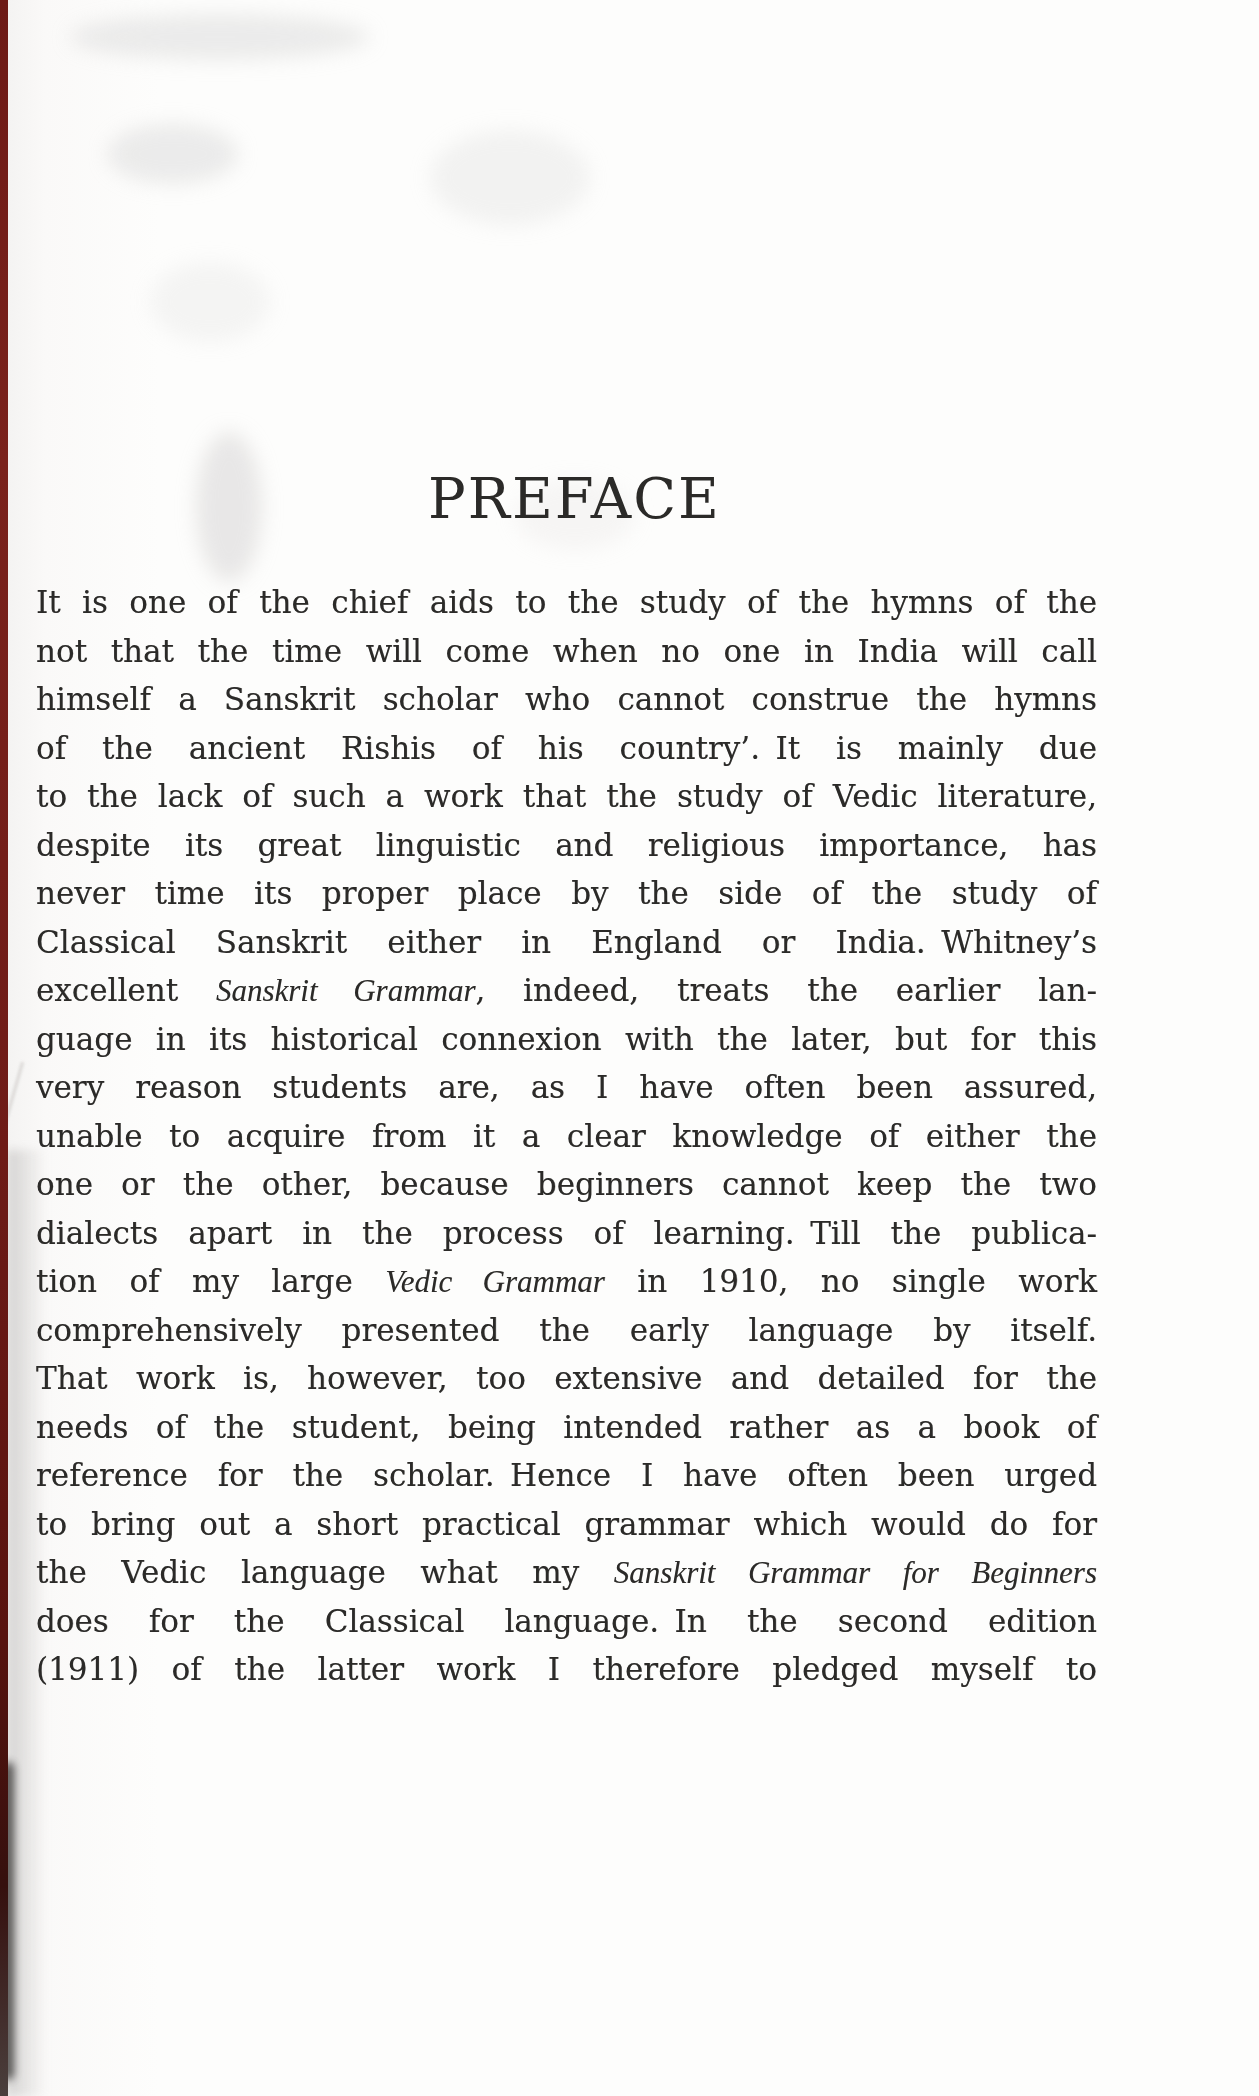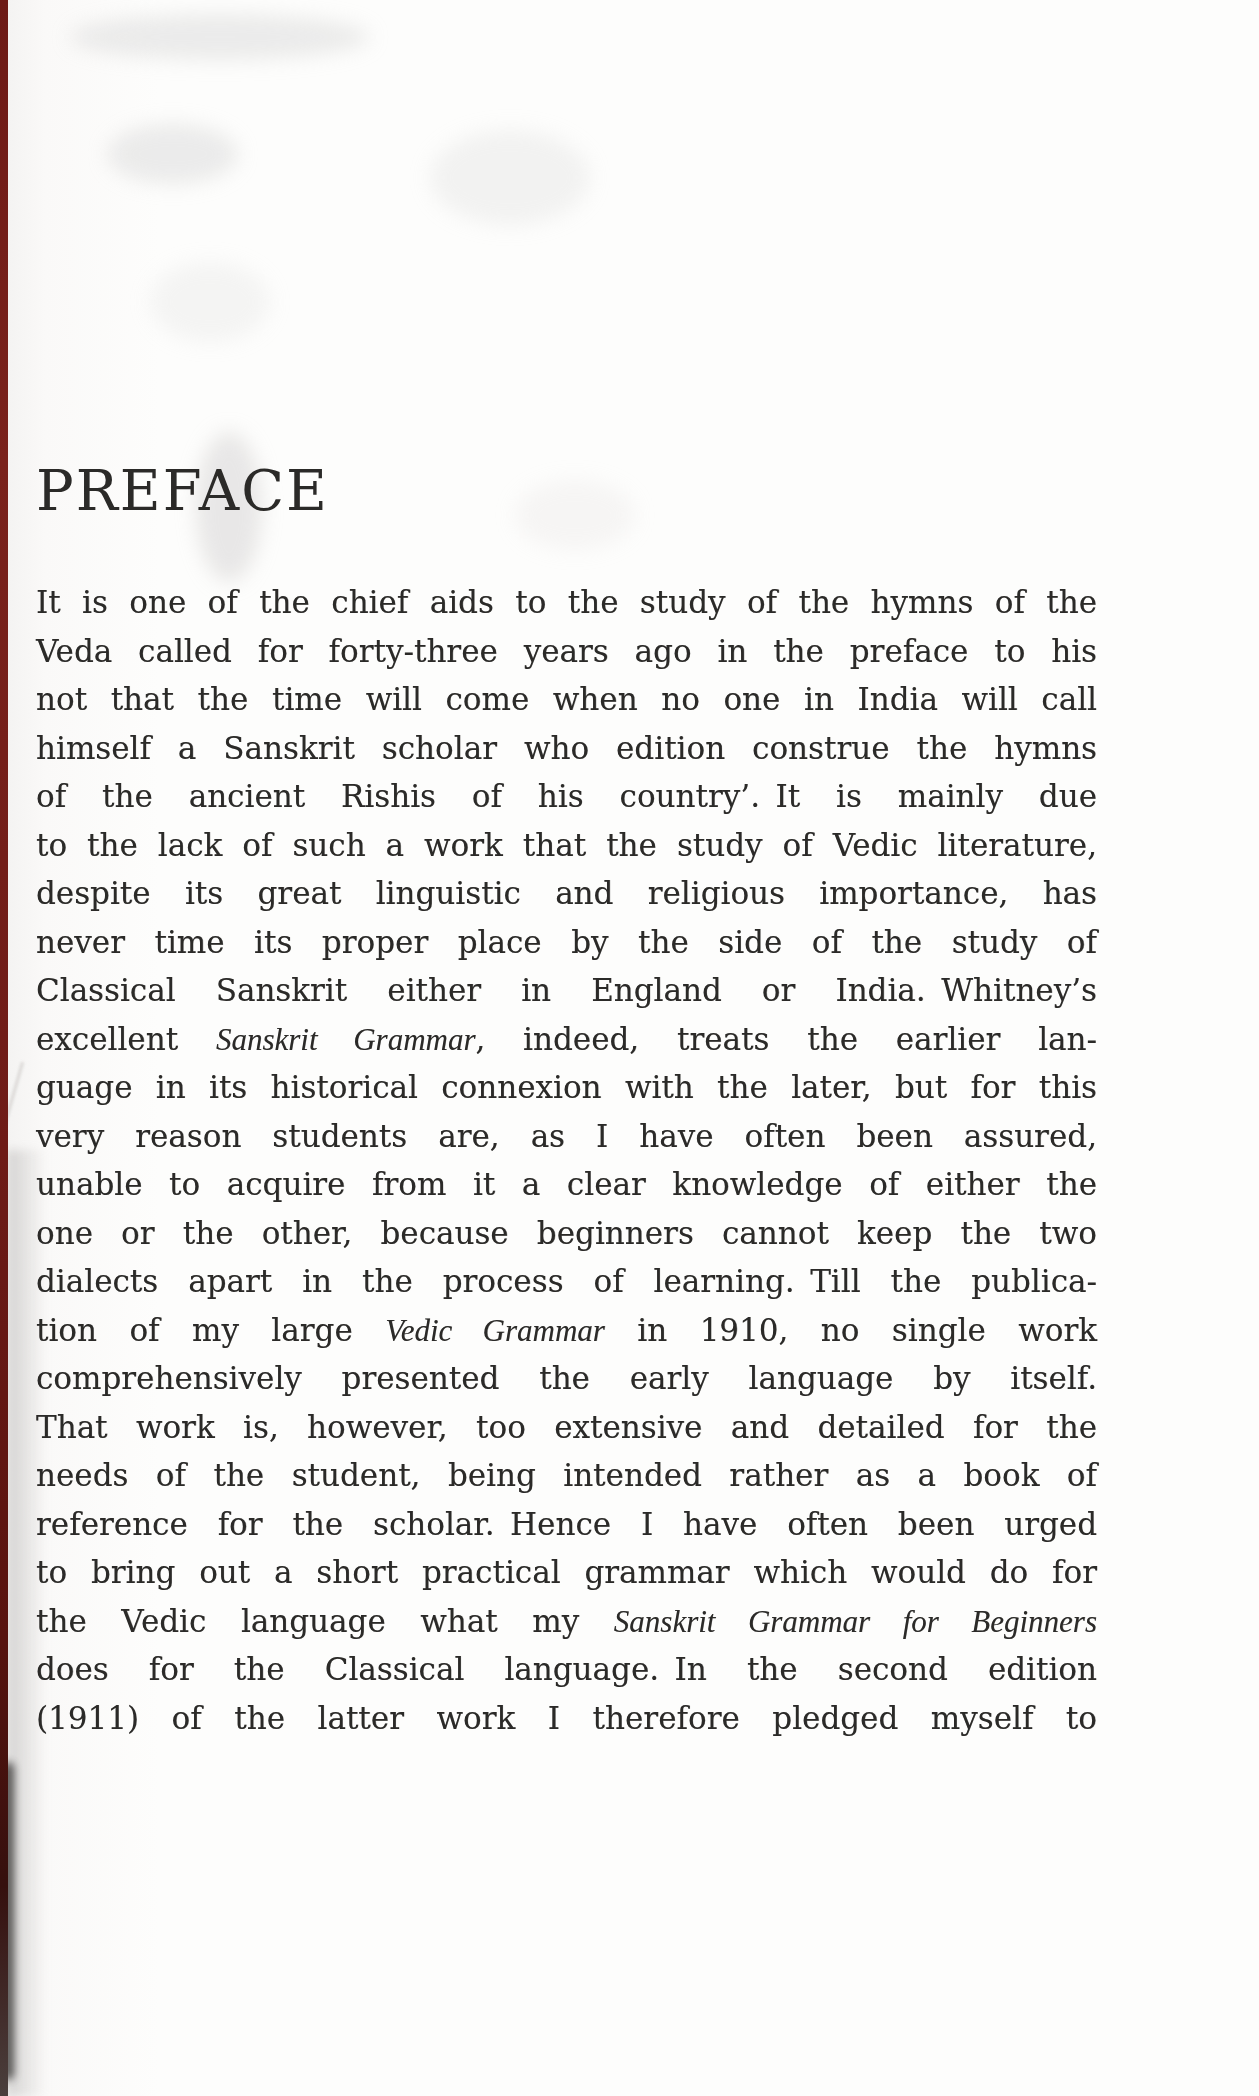--- a/index.html
+++ b/index.html
@@ -41,21 +41,21 @@
   .smudge{position:absolute;border-radius:50%;filter:blur(10px);}
   .s1{left:70px;top:14px;width:300px;height:46px;background:rgba(190,190,190,.28);}
   .s2{left:108px;top:124px;width:130px;height:60px;background:rgba(195,195,195,.30);}
   .s3{left:196px;top:432px;width:66px;height:150px;background:rgba(185,183,181,.30);}
   .s4{left:430px;top:130px;width:160px;height:95px;background:rgba(205,205,205,.22);}
   .s5{left:150px;top:262px;width:120px;height:80px;background:rgba(210,210,210,.20);}
   .s6{left:515px;top:480px;width:120px;height:70px;background:rgba(215,213,211,.18);}
 
   .title{
     position:absolute;left:36px;top:458px;width:1061px;
-    margin:0;
+    margin:8px;text-align:center;
     font-size:56px;font-weight:normal;
     letter-spacing:2px;
     color:var(--ink);
   }
   .body-text{
     position:absolute;left:36px;top:578px;width:1061px;
     font-size:31px;line-height:48.5px;
     color:var(--ink);
     text-shadow:.3px .3px 0 rgba(43,42,40,.38);
   }
@@ -82,23 +82,22 @@
 
   <div class="left-shade"></div>
   <div class="scratch"></div>
   <div class="bottom-scuff"></div>
   <div class="edge-strip"></div>
 
   <h1 class="title">PREFACE</h1>
 
   <div class="body-text">
       <div class="line"><span>It is one of the chief aids to the study of the hymns of the</span></div>
-      <div class="line"><span>Veda called for forty-three years ago in the preface to his</span></div>
       <div class="line"><span>not that the time will come when no one in India will call</span></div>
-      <div class="line"><span>himself a Sanskrit scholar who edition construe the hymns</span></div>
+      <div class="line"><span>himself a Sanskrit scholar who cannot construe the hymns</span></div>
       <div class="line"><span>of the ancient Rishis of his country’. It is mainly due</span></div>
       <div class="line"><span>to the lack of such a work that the study of Vedic literature,</span></div>
       <div class="line"><span>despite its great linguistic and religious importance, has</span></div>
       <div class="line"><span>never time its proper place by the side of the study of</span></div>
       <div class="line"><span>Classical Sanskrit either in England or India. Whitney’s</span></div>
       <div class="line"><span>excellent </span><span class="i">Sanskrit Grammar</span><span>, indeed, treats the earlier lan-</span></div>
       <div class="line"><span>guage in its historical connexion with the later, but for this</span></div>
       <div class="line"><span>very reason students are, as I have often been assured,</span></div>
       <div class="line"><span>unable to acquire from it a clear knowledge of either the</span></div>
       <div class="line"><span>one or the other, because beginners cannot keep the two</span></div>

